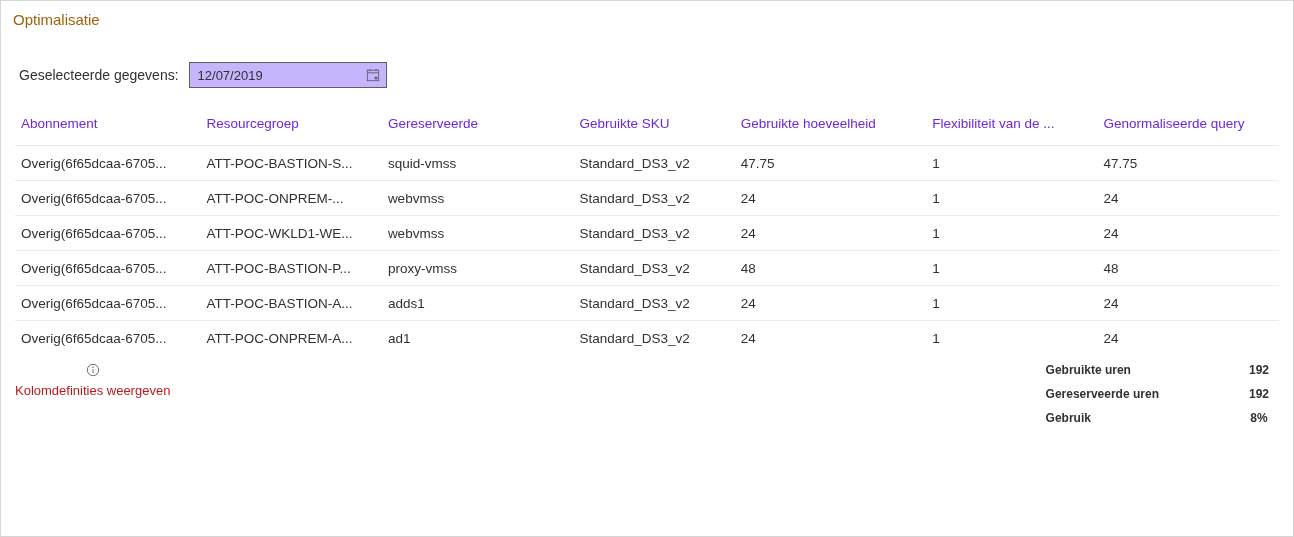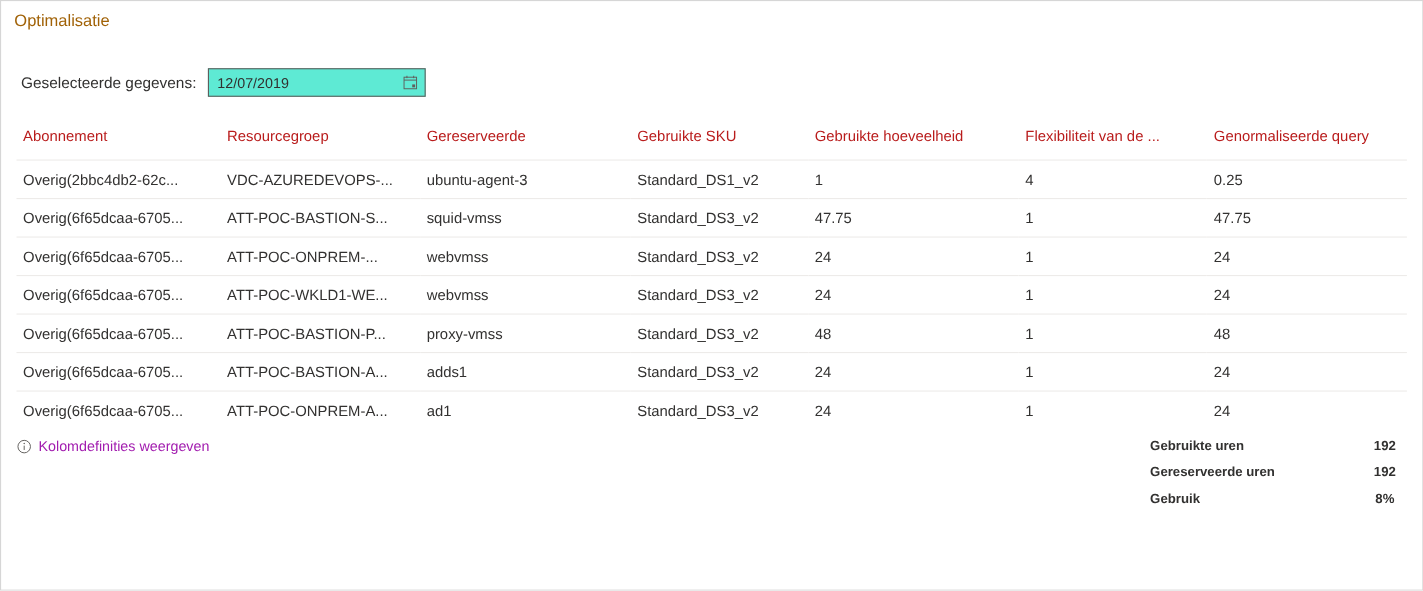--- a/index.html
+++ b/index.html
@@ -49,41 +49,41 @@
   .date-input {
     display: flex;
     align-items: center;
     justify-content: space-between;
     border: 1px solid #605e5c;
     height: 26px;
     padding: 0 6px 0 8px;
     width: 198px;
     font-size: 13px;
     cursor: pointer;
-    background: #5eead4;
+    background: #c4b5fd;
   }
   .cal-icon {
     width: 14px;
     height: 14px;
     color: #605e5c;
     flex-shrink: 0;
   }
   .table-wrap {
     padding: 0 14px;
   }
   table {
     width: 100%;
     border-collapse: collapse;
     table-layout: fixed;
   }
   th {
     text-align: left;
     font-weight: 400;
     font-size: 13.5px;
-    color: #b91c1c;
+    color: #6d28d9;
     padding: 10px 6px 14px 6px;
     border-bottom: 1px solid #edebe9;
     white-space: nowrap;
     overflow: hidden;
     text-overflow: ellipsis;
   }
   th.num, td.num { }
   td {
     padding: 9.5px 6px;
     border-bottom: 1px solid #edebe9;
@@ -97,23 +97,24 @@
   .footer-row {
     display: flex;
     justify-content: space-between;
     align-items: flex-start;
     padding: 8px 14px 12px 14px;
   }
   .col-def-link {
     display: flex;
     align-items: center;
     gap: 6px;
-    color: #a21caf;
+    color: #b91c1c;
     font-size: 13px;
     cursor: pointer;
+    flex-direction: column;
   }
   .info-icon {
     width: 14px;
     height: 14px;
     color: #605e5c;
   }
   .summary {
     display: grid;
     grid-template-columns: auto auto;
     column-gap: 90px;
@@ -171,29 +172,20 @@
           <th>Resourcegroep</th>
           <th>Gereserveerde</th>
           <th>Gebruikte SKU</th>
           <th class="num">Gebruikte hoeveelheid</th>
           <th class="num">Flexibiliteit van de ...</th>
           <th class="num">Genormaliseerde query</th>
         </tr>
       </thead>
       <tbody id="tbody">
           <tr>
-            <td>Overig(2bbc4db2-62c...</td>
-            <td>VDC-AZUREDEVOPS-...</td>
-            <td>ubuntu-agent-3</td>
-            <td>Standard_DS1_v2</td>
-            <td class="num">1</td>
-            <td class="num">4</td>
-            <td class="num">0.25</td>
-          </tr>
-          <tr>
             <td>Overig(6f65dcaa-6705...</td>
             <td>ATT-POC-BASTION-S...</td>
             <td>squid-vmss</td>
             <td>Standard_DS3_v2</td>
             <td class="num">47.75</td>
             <td class="num">1</td>
             <td class="num">47.75</td>
           </tr>
           <tr>
             <td>Overig(6f65dcaa-6705...</td>

